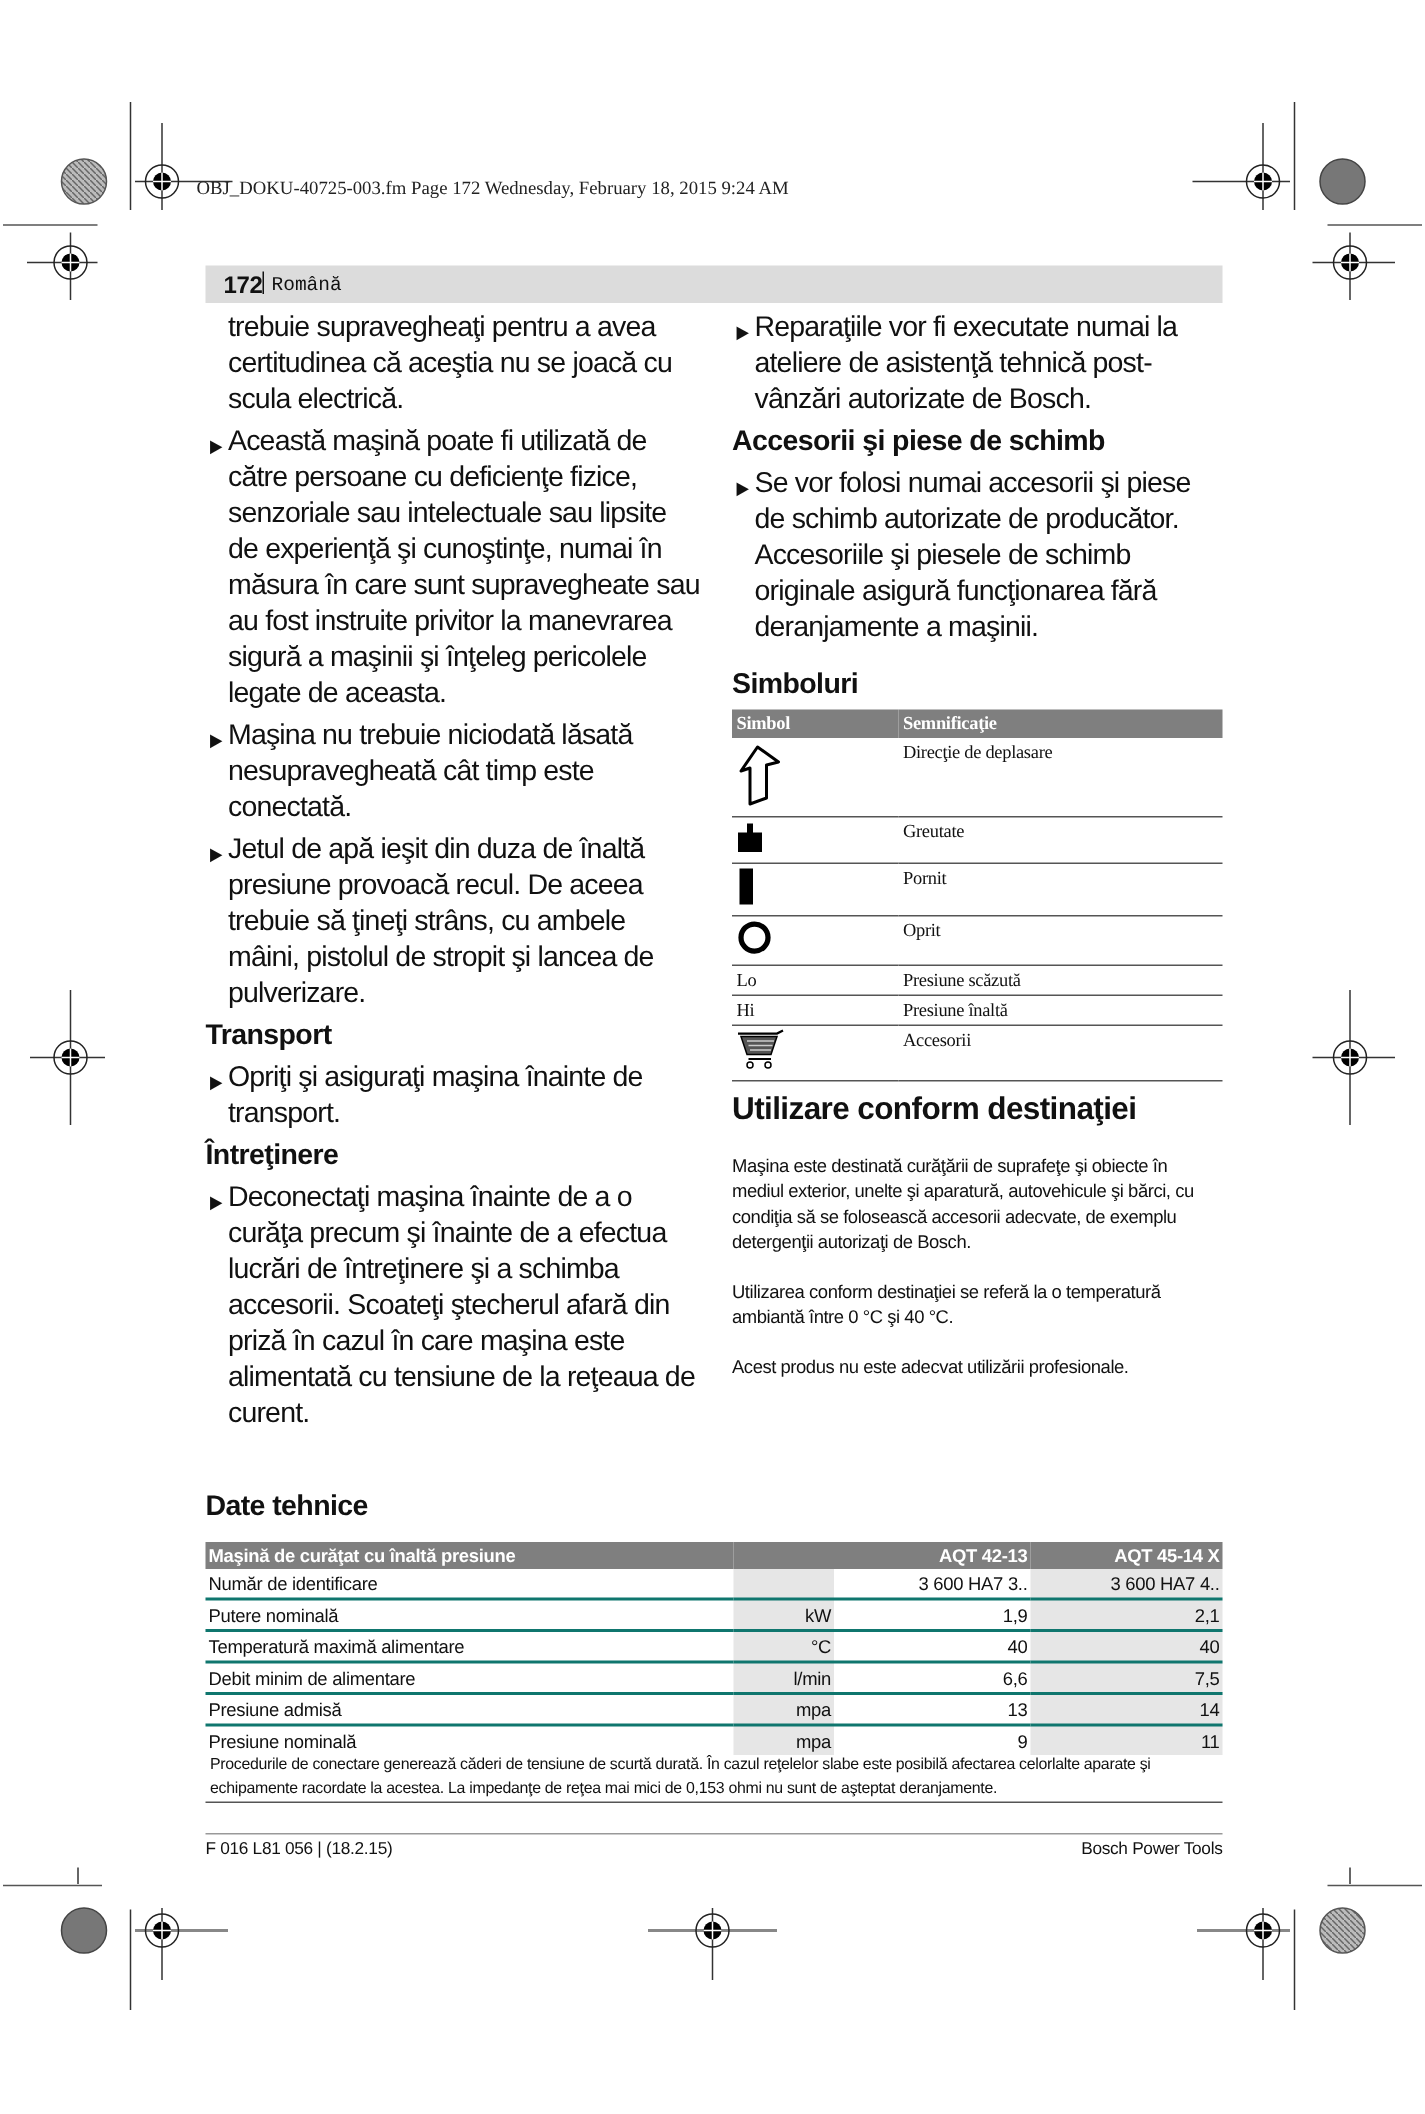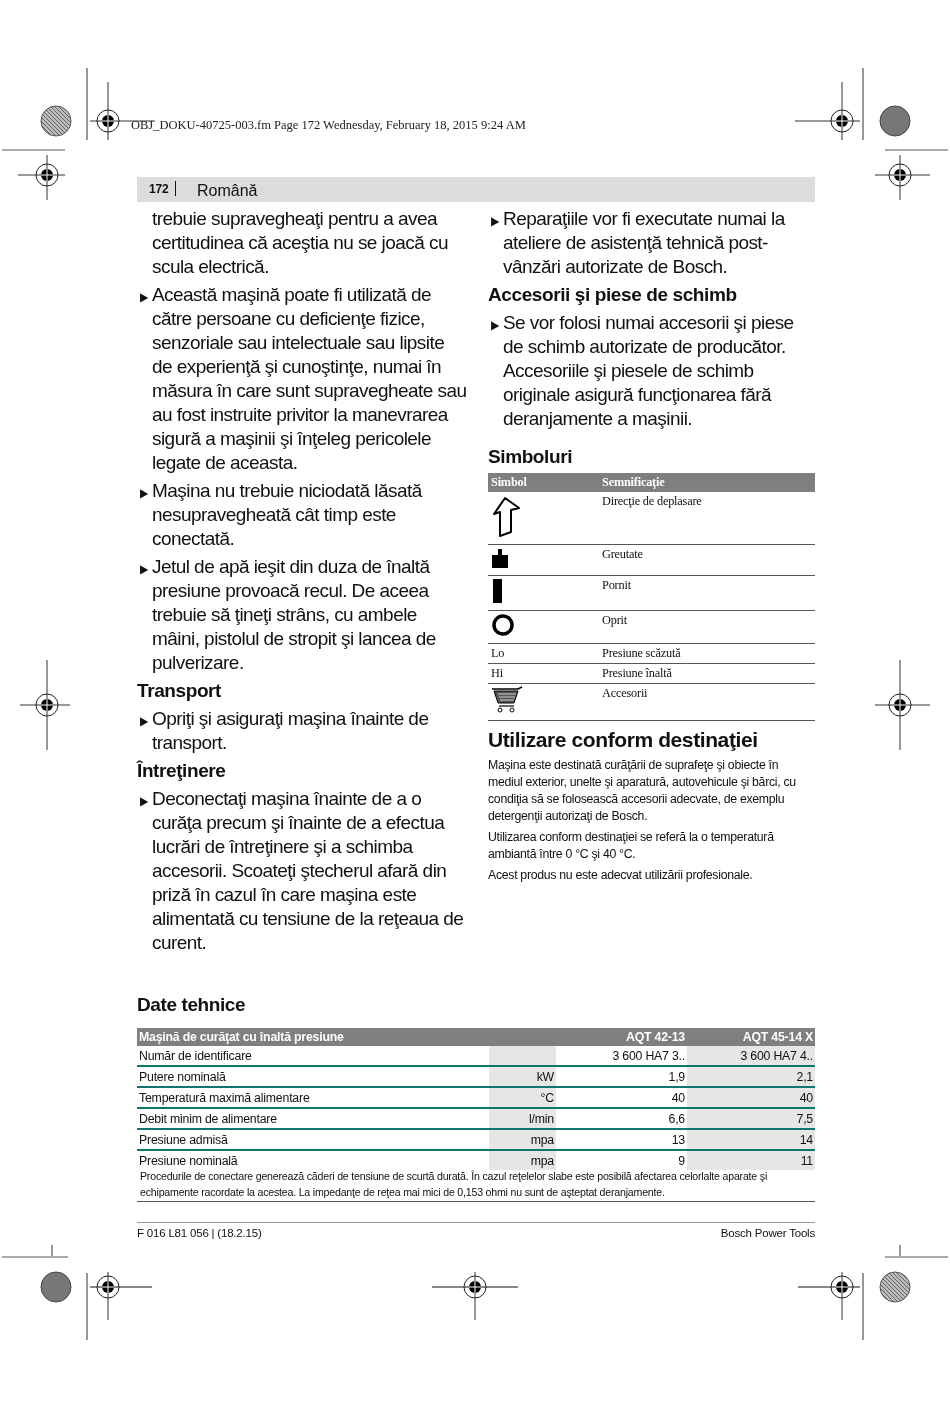--- a/index.html
+++ b/index.html
@@ -1,36 +1,36 @@
 <!DOCTYPE html>
 <html><head>
 <meta charset="utf-8">
 <style>
   html, body { margin:0; padding:0; background:#fff; }
   body { width:950px; height:1409px; position:relative; overflow:hidden;
          font-family:"Liberation Sans", "DejaVu Sans", sans-serif; color:#111; }
   .abs { position:absolute; }
   .slug { left:131px; top:118px; font-family:"Liberation Serif", serif; font-size:12.5px; color:#222; white-space:nowrap; }
   .header-bar { left:137px; top:177px; width:678px; height:25px; background:#dcdcdc; }
-  .header-bar .pn { position:absolute; left:12px; top:5px; font-size:12px; font-weight:bold; letter-spacing:-0.2px; }
-  .header-bar .lang { position:absolute; left:60px; top:5px; font-size:16px; }
+  .header-bar .pn { position:absolute; left:12px; top:5px; font-size:16px; font-weight:bold; letter-spacing:-0.2px; }
+  .header-bar .lang { position:absolute; left:44px; top:5px; font-size:13px;font-family:Liberation Mono, monospace; }
   .header-bar .sep { position:absolute; left:38px; top:4px; width:1px; height:15px; background:#111; }
 
   .col { position:absolute; font-stretch:condensed; }
   .col-left { left:137px; top:207px; width:330px; }
   .col-right { left:488px; top:207px; width:327px; }
 
   .big { font-size:19px; line-height:24px; letter-spacing:-0.55px; transform-origin:0 0; }
   .bullet { position:relative; padding-left:15px; margin:0 0 4px 0; }
   .bullet .tri { position:absolute; left:3px; top:2px; font-size:12px; }
   .cont { padding-left:15px; margin-bottom:4px; }
   h2 { font-size:19px; font-weight:bold; margin:0 0 4px 0; letter-spacing:-0.4px; line-height:24px; }
   h2.lg { font-size:21px; line-height:26px; }
   .small { font-size:12.3px; line-height:17px; letter-spacing:-0.3px; }
-  .small p { margin:4px 0 4px 0; }
+  .small p { margin:16px 0 4px 0; }
 
   table { border-collapse:collapse; }
   .sym-table { width:327px; font-size:12.3px; letter-spacing:-0.2px;font-family:Liberation Serif, serif; }
   .sym-table th { background:#7f7f7f; color:#fff; text-align:left; font-weight:bold; padding:1px 3px; height:17px; }
   .sym-table td { vertical-align:top; padding:2px 3px; border-bottom:1px solid #555; }
   .sym-table td.sym { width:105px; }
 
   .tech-title { left:137px; top:994px; font-size:19px; font-weight:bold; letter-spacing:-0.4px; }
   .tech { position:absolute; left:137px; top:1028px; width:678px; font-size:12.3px; letter-spacing:-0.2px; }
   .tech th { background:#7f7f7f; color:#fff; font-weight:bold; padding:1px 2px; height:16px; text-align:left; }

